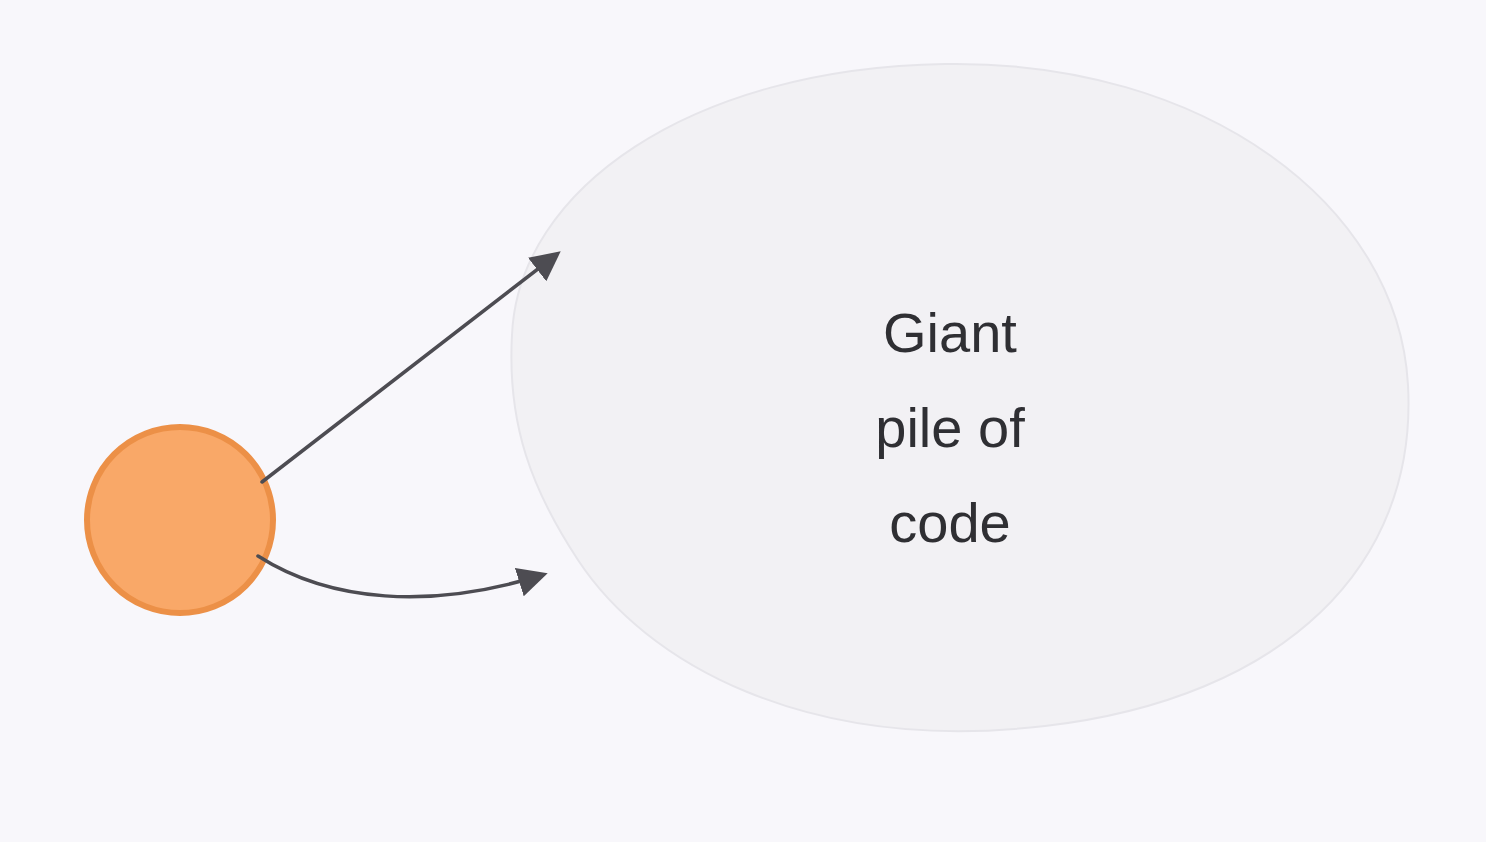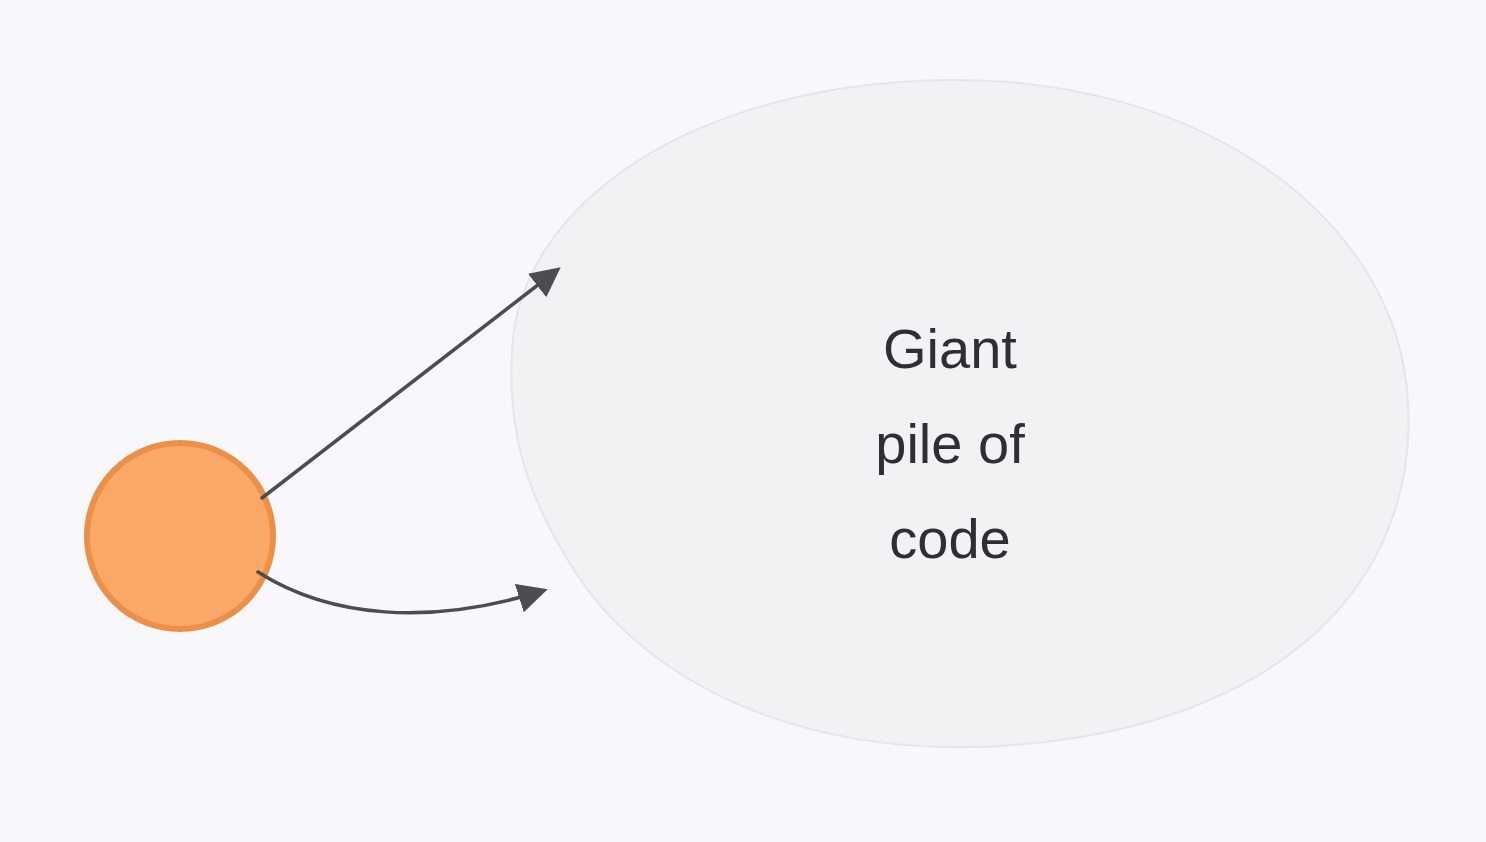--- a/index.html
+++ b/index.html
@@ -8,21 +8,20 @@
     width: 1486px;
     height: 842px;
     overflow: hidden;
     background: var(--background, #f8f7fb);
     font-family: "Liberation Sans", sans-serif;
   }
   .stage {
     position: relative;
     width: 1486px;
     height: 688px;
-    margin-top: 16px;
   }
   svg.diagram {
     display: block;
     width: 1486px;
     height: 842px;
   }
   .blob {
     fill: var(--blob-fill, #f2f1f4);
     stroke: var(--blob-stroke, #e6e5ea);
     stroke-width: 2;

